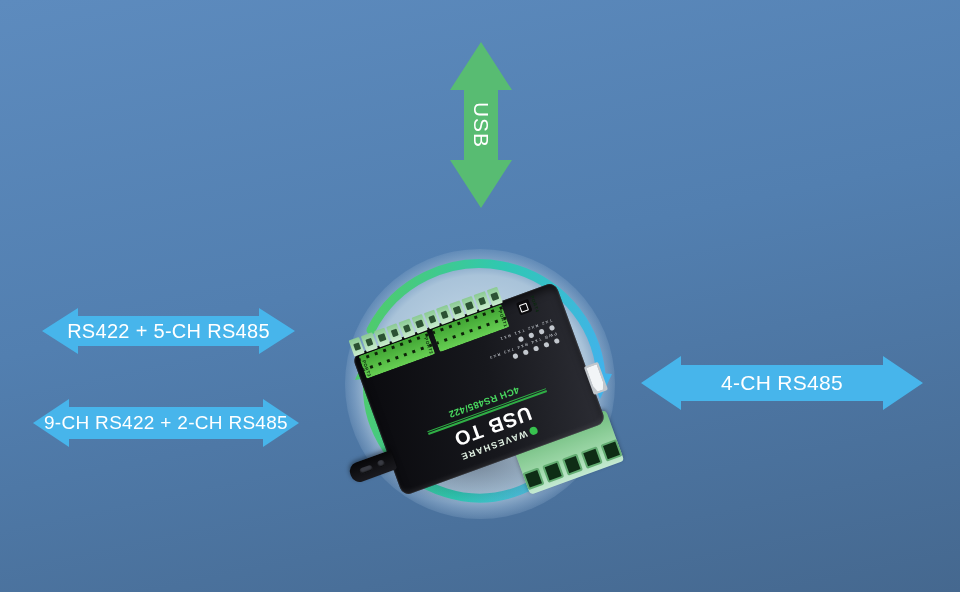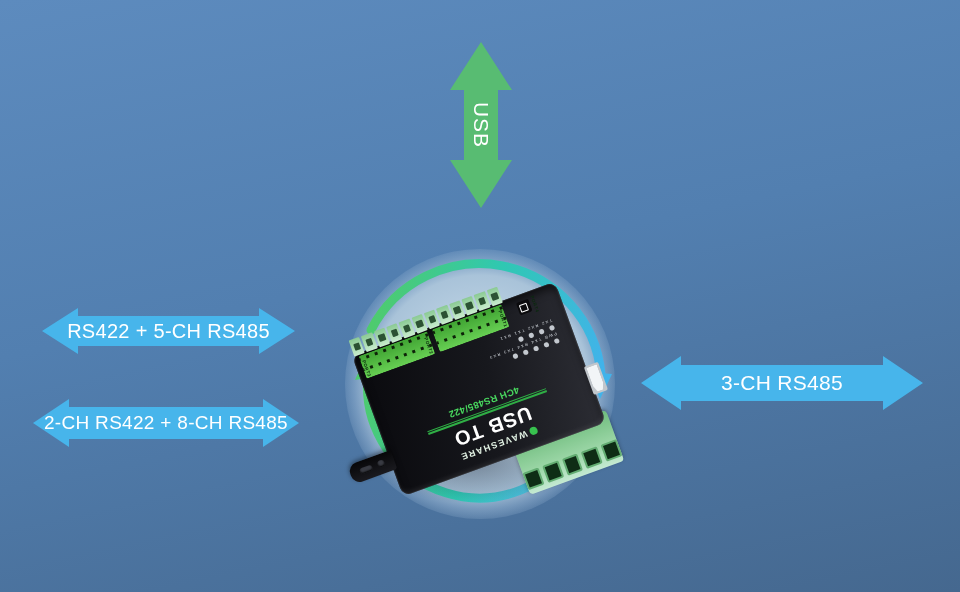--- a/index.html
+++ b/index.html
@@ -108,28 +108,28 @@
     <svg viewBox="0 0 253 46" width="253" height="46">
       <polygon class="fill-ch" points="0,23 36,0 36,8 217,8 217,0 253,23 217,46 217,38 36,38 36,46"></polygon>
     </svg>
     <div class="arrow-label">RS422 + 5-CH RS485</div>
   </div>
 
   <div class="arrow-wrap la2">
     <svg viewBox="0 0 266 48" width="266" height="48">
       <polygon class="fill-ch" points="0,24 36,0 36,8 230,8 230,0 266,24 230,48 230,40 36,40 36,48"></polygon>
     </svg>
-    <div class="arrow-label" style="font-size:19px;">2-CH RS422 + 8-CH RS485</div>
+    <div class="arrow-label" style="font-size:19px;">9-CH RS422 + 2-CH RS485</div>
   </div>
 
   <div class="arrow-wrap ra1">
     <svg viewBox="0 0 282 54" width="282" height="54">
       <polygon class="fill-ch" points="0,27 40,0 40,9 242,9 242,0 282,27 242,54 242,45 40,45 40,54"></polygon>
     </svg>
-    <div class="arrow-label" style="font-size:21px;">3-CH RS485</div>
+    <div class="arrow-label" style="font-size:21px;">4-CH RS485</div>
   </div>
 
   <div class="halo"></div>
   <svg class="cycle" viewBox="0 0 960 592">
     <defs>
       <linearGradient id="gTop" gradientUnits="userSpaceOnUse" x1="371" y1="330" x2="601" y2="374">
         <stop class="stop-g" offset="0"></stop>
           <stop class="stop-t" offset="0.5"></stop>
           <stop class="stop-b" offset="1"></stop>
       </linearGradient>

